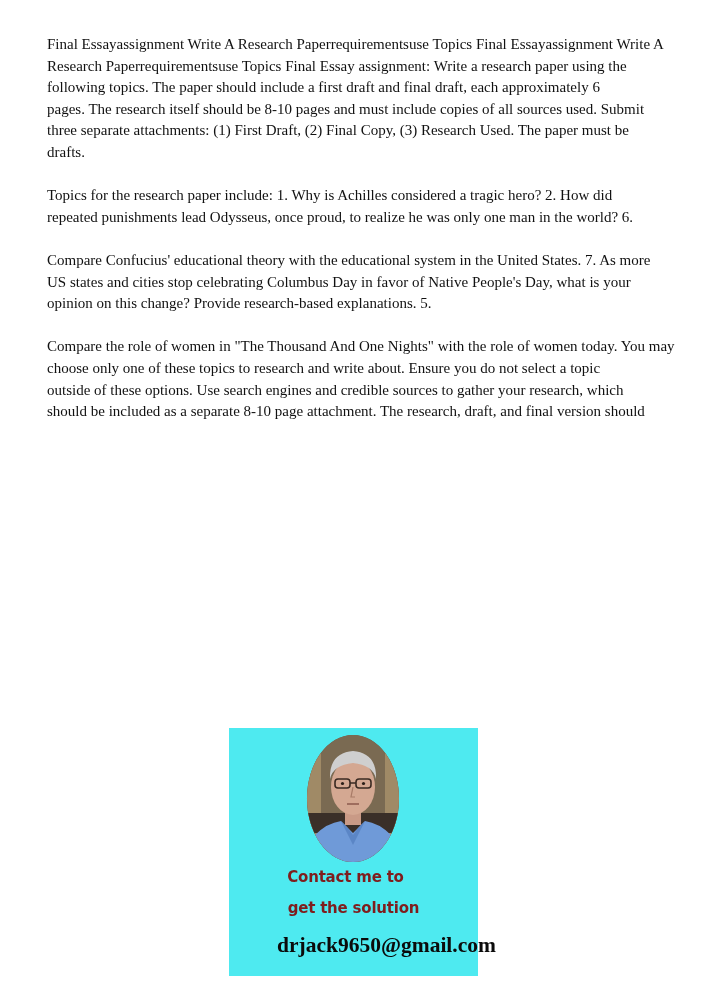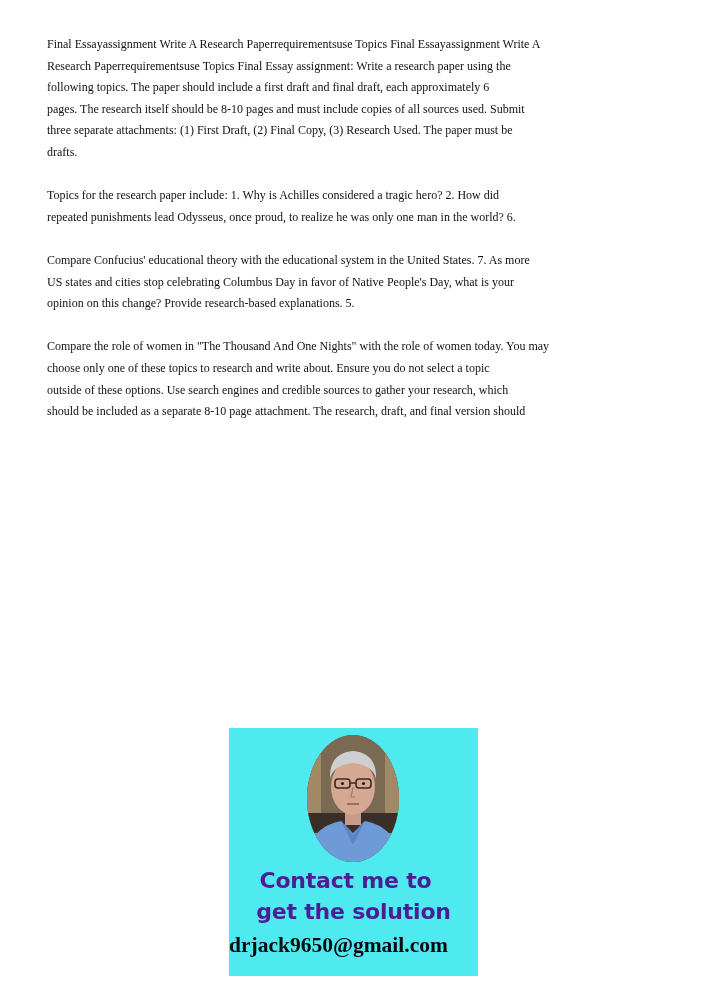--- a/index.html
+++ b/index.html
@@ -15,21 +15,21 @@
       font-family: "Liberation Serif", "DejaVu Serif", serif;
       color: #111111;
     }
     .doc {
       position: absolute;
       left: 47px;
       top: 34px;
       width: 620px;
     }
     .para {
-      font-size: 12px;
+      font-size: 15px;
       line-height: 21.6px;
       margin: 0 0 21.6px 0;
       white-space: normal;
     }
     .line {
       display: block;
       white-space: nowrap;
     }
     .promo {
       position: absolute;
@@ -50,35 +50,37 @@
       background: #6d5a46;
     }
     .portrait svg { display: block; }
     .promo-headline {
       position: absolute;
       left: 0;
       width: 249px;
       text-align: center;
       font-family: "DejaVu Sans", "Liberation Sans", sans-serif;
       font-weight: bold;
-      font-size: 22px;
-      color: #4c1d95;
+      font-size: 15px;
+      color: #7f1d1d;
       letter-spacing: -0.2px;
     }
     .promo-line1 { top: 140px; left: -8px; }
     .promo-line2 { top: 171px; left: 0px; }
     .promo-email {
       position: absolute;
       top: 205px;
       left: 0;
       width: 249px;
+      text-align: center;
       font-family: "Liberation Serif", "DejaVu Serif", serif;
       font-weight: bold;
       font-size: 21.5px;
       color: #0b0b0b;
+      padding-left: 33px;
     }
   </style>
 </head>
 <body>
 
 <div class="doc">
   <p class="para">
     <span class="line">Final Essayassignment Write A Research Paperrequirementsuse Topics Final Essayassignment Write A</span>
     <span class="line">Research Paperrequirementsuse Topics Final Essay assignment: Write a research paper using the</span>
     <span class="line">following topics. The paper should include a first draft and final draft, each approximately 6</span>

